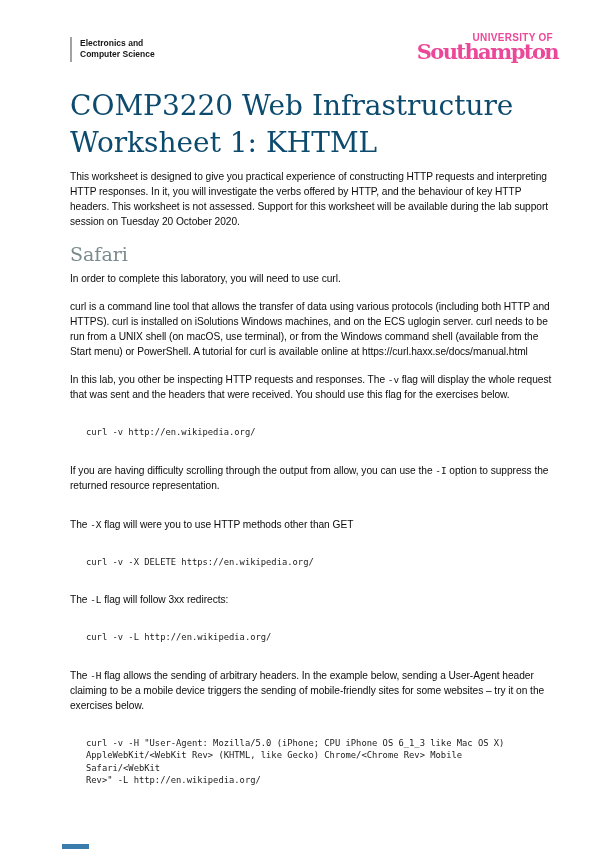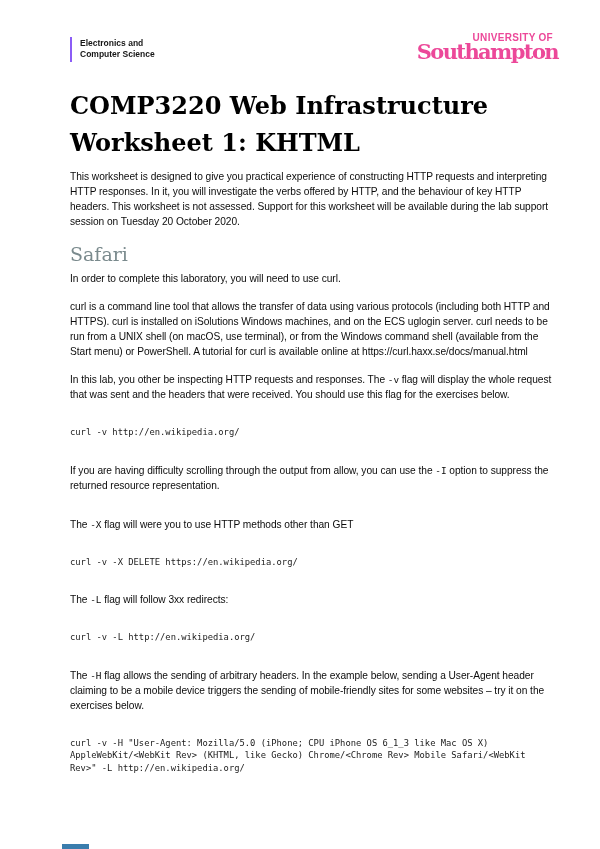--- a/index.html
+++ b/index.html
@@ -6,49 +6,49 @@
   body {
     width:600px; height:849px; background:#ffffff; overflow:hidden;
     font-family:"Liberation Sans", sans-serif; color:#0b0b0b; position:relative;
   }
   .page {
     box-sizing:border-box; width:600px; height:849px;
     padding:33px 46px 0 70px; position:relative; background:#ffffff;
   }
   header { display:flex; justify-content:space-between; align-items:flex-start; height:48px; }
   .dept {
-    border-left:2px solid #8b5cf6; padding:1px 0 2px 8px; margin-top:4px;
+    border-left:2px solid #a3a3a3; padding:1px 0 2px 8px; margin-top:4px;
     font-size:8.5px; font-weight:bold; line-height:11px; color:#161616;
   }
   .logo { text-align:right; line-height:1; margin-right:-4px; color:#ec4899; }
   .logo-top {
     font-size:10px; font-weight:bold; letter-spacing:0.3px;
     padding-right:5px; margin-bottom:-2px;
   }
   .logo-main {
     font-family:"DejaVu Serif", serif; font-size:21px; font-weight:bold;
     letter-spacing:-1.6px;
   }
   h1 {
-    font-family:"DejaVu Serif", serif; font-weight:bold;
-    font-size:24px; line-height:37px; color:#000000;
+    font-family:"DejaVu Serif", serif; font-weight:normal;
+    font-size:28px; line-height:37px; color:#0c4a6e;
     margin:6px 0 8px 0;
   }
   h1 .t-line { display:block; }
   h2 {
     font-family:"DejaVu Serif", serif; font-weight:normal;
     font-size:19px; line-height:24px; color:#7a8a8d;
     margin:2px 0 5px 0;
   }
   p { font-size:10.2px; line-height:15px; margin:0 0 13px 0; letter-spacing:-0.05px; }
   p.spaced { margin-top:24px; }
   .mono, .code { font-family:"DejaVu Sans Mono", monospace; }
   .mono { font-size:9.4px; }
   .code {
-    font-size:8.8px; line-height:12.5px; margin:24px 0;
+    font-size:8.8px; line-height:12.5px; margin:24px 16px;
     white-space:pre-wrap; color:#1a1a1a;
   }
   .footer-marker {
     position:absolute; left:62px; top:844px; width:27px; height:5px;
     background:#3a7dad;
   }
 </style>
 </head>
 <body>
 

